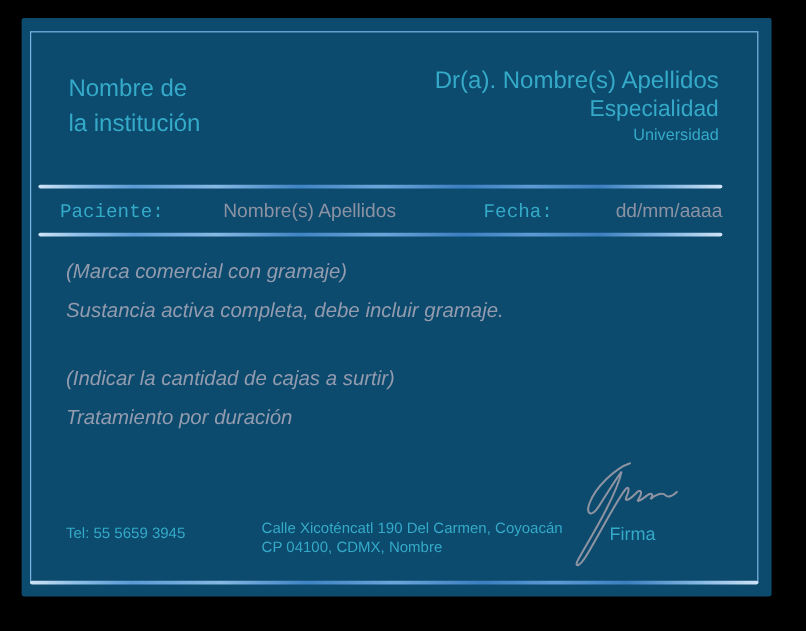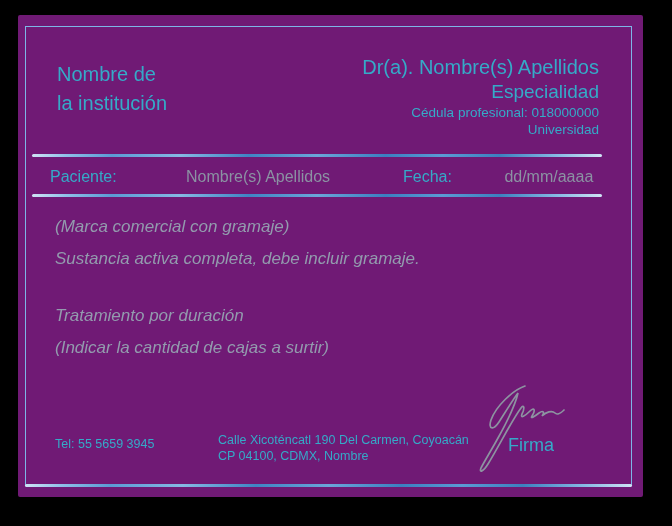--- a/index.html
+++ b/index.html
@@ -6,21 +6,21 @@
   body{
     width:672px;height:526px;
     background:#000;
     font-family:"Liberation Sans","DejaVu Sans",sans-serif;
     position:relative;
     overflow:hidden;
   }
   .card{
     position:absolute;left:18px;top:15px;
     width:625px;height:482px;
-    background:#701a75;border-radius:2px;
+    background:#0c4a6e;border-radius:2px;
   }
   .frame{
     position:absolute;left:7px;top:11px;right:11px;bottom:11px;
     border:1.5px solid #7db6e6;
   }
   .brush-line{
     position:absolute;height:3px;
     background:linear-gradient(to right,
       #cfe3f5 0%, #8fc0e8 6%, #5b9bd5 14%, #86b9e4 26%,
       #3f84c4 38%, #6ba6da 50%, #3b7fc1 62%, #5b9bd5 72%,
@@ -32,74 +32,73 @@
     font-size:20px;line-height:29px;color:#35aac8;
   }
   .doctor{
     position:absolute;left:236px;top:40px;width:345px;
     text-align:right;color:#35aac8;
   }
   .doctor .name{font-size:20px;line-height:25px;}
   .doctor .spec{font-size:19px;line-height:24px;}
   .doctor .small{font-size:13.5px;line-height:17px;}
   .prow{position:absolute;top:153px;left:0;width:100%;font-size:16px;}
-  .prow .lab{color:#35aac8;}
+  .prow .lab{color:#35aac8;font-family:Liberation Mono, monospace;}
   .prow .val{color:#8b92a3;margin-left:48px;}
   .pat-label{position:absolute;left:32px;top:0;}
   .pat-value{position:absolute;left:120px;top:0;}
   .date-group{position:absolute;left:385px;top:0;white-space:nowrap;}
   .rx{
     position:absolute;left:37px;
     font-style:italic;font-size:17px;line-height:32px;color:#939bae;
   }
   .rx1{top:196px;}
   .rx2{top:285px;}
   .footer-text{position:absolute;font-size:12.5px;color:#35aac8;line-height:15.5px;}
   .tel{left:37px;top:422px;}
   .addr{left:200px;top:418px;}
-  .firma{left:490px;top:423px;font-size:18px;}
+  .firma{left:490px;top:423px;font-size:15px;}
   .sig{position:absolute;left:450px;top:364px;width:100px;height:100px;}
 </style>
 </head>
 <body>
 
 <div class="card">
 
   <div class="frame"></div>
 
   <div class="inst">
     <div>Nombre de</div>
     <div>la institución</div>
   </div>
 
   <div class="doctor">
     <div class="name">Dr(a). Nombre(s) Apellidos</div>
     <div class="spec">Especialidad</div>
-    <div class="small">Cédula profesional: 018000000</div>
     <div class="small">Universidad</div>
   </div>
 
   <div class="brush-line" style="left:14px;top:139px;width:570px;"></div>
 
   <div class="prow">
     <span class="lab pat-label">Paciente:</span>
     <span class="val pat-value">Nombre(s) Apellidos</span>
     <span class="date-group"><span class="lab">Fecha:</span> <span class="val">dd/mm/aaaa</span></span>
   </div>
 
   <div class="brush-line" style="left:14px;top:179px;width:570px;"></div>
 
   <div class="rx rx1">
     <div>(Marca comercial con gramaje)</div>
     <div>Sustancia activa completa, debe incluir gramaje.</div>
   </div>
 
   <div class="rx rx2">
+    <div>(Indicar la cantidad de cajas a surtir)</div>
     <div>Tratamiento por duración</div>
-    <div>(Indicar la cantidad de cajas a surtir)</div>
   </div>
 
   <svg class="sig" viewBox="0 0 100 100" fill="none">
     <path d="M57 7
          C 45 11, 28 27, 23 41
          C 20 50, 25 52, 31 43
          C 38 32, 46 19, 50 14
          C 48 23, 40 41, 30 59
          C 24 70, 16 83, 13 89
          C 11 94, 15 93, 20 85

